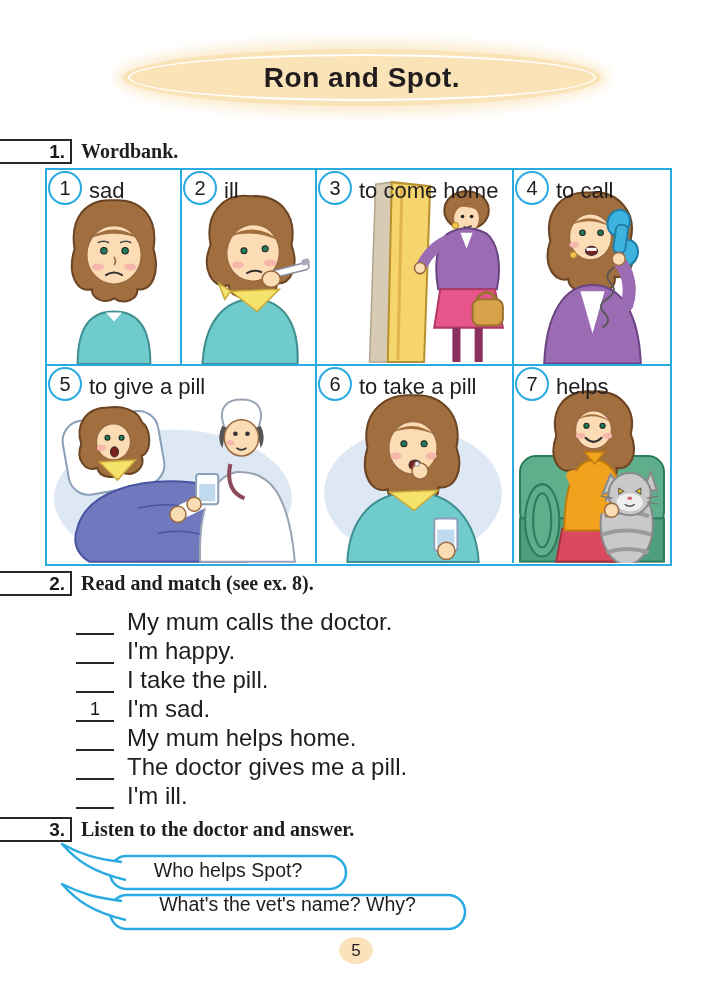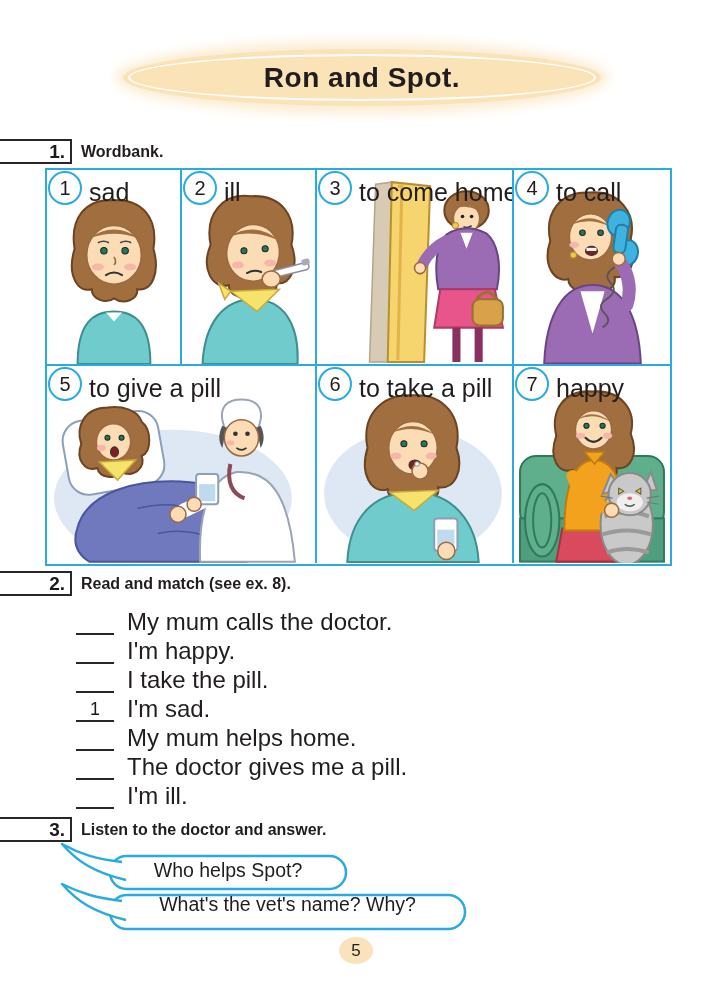--- a/index.html
+++ b/index.html
@@ -22,42 +22,42 @@
   }
   .title-text { font-size:28px; font-weight:bold; color:#211d1e; letter-spacing:.5px; }
 
   
   .ex-header { position:absolute; left:0; height:25px; display:flex; align-items:center; }
   .ex-num-box {
     width:72px; height:25px; border:2px solid #2b2626; border-left:none;
     background:#fff; display:flex; align-items:center; justify-content:flex-end;
     padding-right:5px; font-size:19px; font-weight:bold;
   }
-  .ex-title { margin-left:9px; font-size:16px; font-weight:bold; color:#211d1e; }
+  .ex-title { margin-left:9px; font-size:20px; font-weight:bold; color:#211d1e;font-family:Liberation Serif, serif; }
 
   
   .grid {
     position:absolute; left:45px; top:168px; width:627px; height:398px;
     border:2px solid #29ABE2; background:#fff;
   }
   .grid-row { display:flex; }
   .grid-row.r1 { height:196px; border-bottom:2px solid #29ABE2; }
   .grid-row.r2 { height:197px; }
   .cell { position:relative; border-right:2px solid #29ABE2; overflow:hidden; background:#fff; }
   .cell:last-child { border-right:none; flex:1 1 auto; }
   .c1,.c2 { width:135px; } .c3 { width:197px; }
   .c5 { width:270px; } .c6 { width:197px; }
   .badge {
     position:absolute; top:1px; left:1px; width:34px; height:34px;
     border:2.5px solid #29ABE2; border-radius:50%; background:#fff;
     display:flex; align-items:center; justify-content:center;
     font-size:20px; color:#211d1e; z-index:2;
   }
   .cell-label {
-    position:absolute; top:8px; left:42px; font-size:25px; color:#211d1e;
+    position:absolute; top:8px; left:42px; font-size:22px; color:#211d1e;
     white-space:nowrap; z-index:2;
   }
   .art { position:absolute; left:0; bottom:0; width:100%; height:100%; z-index:1; }
 
   
   .match-list { position:absolute; left:76px; top:606px; }
   .match-item { display:flex; align-items:flex-end; height:29px; }
   .blank {
     display:inline-block; width:38px; border-bottom:2px solid #2b2626;
     margin-right:13px; text-align:center; font-size:18px; line-height:22px; height:24px;
@@ -244,21 +244,21 @@
           <path d="M72,124 L120,122 L96,142 Z" fill="#F6E36B" stroke="#C9A93B" stroke-width="1.5"></path>
           <path d="M54,150 C70,164 96,170 118,168" fill="none" stroke="#6FCBCC" stroke-width="16" stroke-linecap="round"></path>
           <rect x="116" y="150" width="23" height="32" rx="3" fill="#fff" stroke="#8aa0b8" stroke-width="2"></rect>
           <rect x="119" y="161" width="17" height="18" fill="#BFD9EE"></rect>
           <circle cx="128" cy="182" r="8.5" fill="#FCDCB4" stroke="#9a6a42" stroke-width="1.5"></circle>
         </svg>
       </div>
 
       <div class="cell c7">
         <div class="badge">7</div>
-        <div class="cell-label">happy</div>
+        <div class="cell-label">helps</div>
         <svg class="art" viewBox="0 0 155 193">
           <rect x="6" y="88" width="143" height="72" rx="16" fill="#5FAE8C" stroke="#2f7a5c" stroke-width="2"></rect>
           <rect x="6" y="150" width="143" height="43" fill="#4f9e7e" stroke="#2f7a5c" stroke-width="2"></rect>
           <ellipse cx="28" cy="152" rx="17" ry="36" fill="#5FAE8C" stroke="#2f7a5c" stroke-width="2"></ellipse>
           <ellipse cx="28" cy="152" rx="9" ry="27" fill="none" stroke="#2f7a5c" stroke-width="2"></ellipse>
           <path d="M78,24 C50,22 36,42 42,68 C34,90 44,106 58,102 C58,112 72,118 80,111 C90,118 104,112 102,100 C116,102 124,86 116,66 C122,42 106,22 78,24 Z" fill="#A06E3F" stroke="#6B4423" stroke-width="2"></path>
           <ellipse cx="79" cy="62" rx="18" ry="19" fill="#FCDCB4" stroke="#9a6a42" stroke-width="1.5"></ellipse>
           <path d="M62,52 Q79,40 96,54 Q79,44 62,52 Z" fill="#A06E3F"></path>
           <circle cx="72" cy="58" r="2.6" fill="#1f7a5a" stroke="#222" stroke-width="1"></circle>
           <circle cx="88" cy="58" r="2.6" fill="#1f7a5a" stroke="#222" stroke-width="1"></circle>

